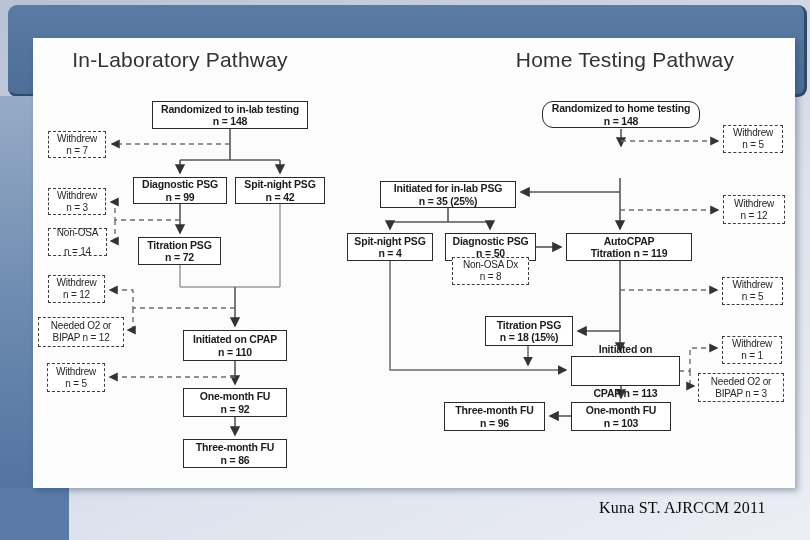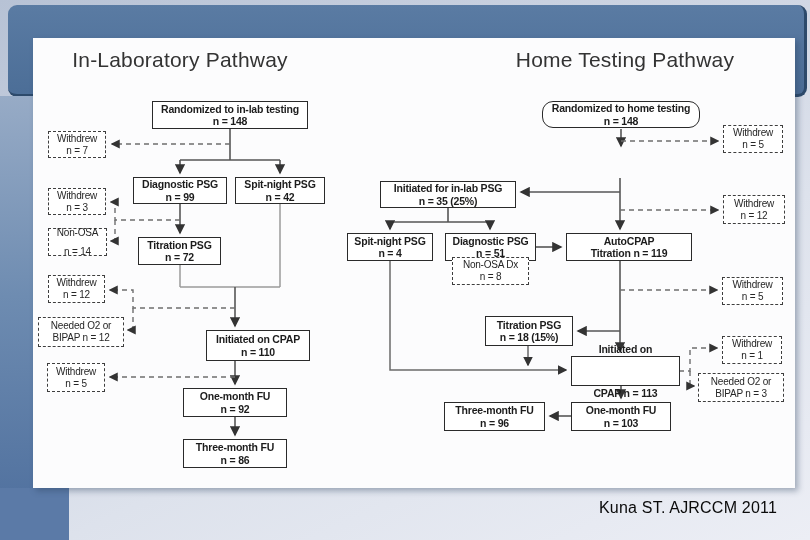--- a/index.html
+++ b/index.html
@@ -38,21 +38,21 @@
     position:absolute; z-index:4; background:#fff;
     display:flex; flex-direction:column; align-items:center; justify-content:center;
     text-align:center; white-space:nowrap; letter-spacing:-0.2px;
     color:#1c1c1c; box-sizing:border-box;
   }
   .node span { display:block; }
   .solid { border:1.6px solid #2a2a2a; font-weight:700; font-size:10.5px; line-height:12.5px; }
   .dashed { border:1.6px dashed #3e3e3e; font-weight:400; font-size:10px; line-height:12px; color:#262626; }
   .citation {
     position:absolute; left:599px; top:499px; z-index:2;
-    font-size:16px; font-weight:400; color:#0a0a0a; letter-spacing:0.2px;
+    font-size:16px; font-weight:400; color:#0a0a0a; letter-spacing:0.2px;font-family:Liberation Serif, serif;
   }
 </style>
 </head>
 <body>
 
 <div class="page">
 
   <div class="accent-band"></div>
   <div class="left-bar"></div>
   <div class="corner-square"></div>
@@ -135,21 +135,21 @@
     <span>n = 72</span>
   </div>
   <div class="node dashed" style="left:48px;top:275px;width:57px;height:28px;">
     <span>Withdrew</span>
     <span>n = 12</span>
   </div>
   <div class="node dashed" style="left:38px;top:317px;width:86px;height:30px;">
     <span>Needed O2 or</span>
     <span>BIPAP  n = 12</span>
   </div>
-  <div class="node solid" style="left:183px;top:330px;width:104px;height:31px;margin-left:23px;">
+  <div class="node solid" style="left:183px;top:330px;width:104px;height:31px;">
     <span>Initiated on CPAP</span>
     <span>n = 110</span>
   </div>
   <div class="node dashed" style="left:47px;top:363px;width:58px;height:29px;">
     <span>Withdrew</span>
     <span>n = 5</span>
   </div>
   <div class="node solid" style="left:183px;top:388px;width:104px;height:29px;">
     <span>One-month FU</span>
     <span>n = 92</span>
@@ -174,21 +174,21 @@
   <div class="node dashed" style="left:723px;top:195px;width:62px;height:29px;">
     <span>Withdrew</span>
     <span>n = 12</span>
   </div>
   <div class="node solid" style="left:347px;top:233px;width:86px;height:28px;">
     <span>Spit-night PSG</span>
     <span>n = 4</span>
   </div>
   <div class="node solid" style="left:445px;top:233px;width:91px;height:28px;">
     <span>Diagnostic PSG</span>
-    <span>n = 51</span>
+    <span>n = 50</span>
   </div>
   <div class="node solid" style="left:566px;top:233px;width:126px;height:28px;">
     <span>AutoCPAP</span>
     <span>Titration n = 119</span>
   </div>
   <div class="node dashed" style="left:452px;top:257px;width:77px;height:28px;">
     <span>Non-OSA Dx</span>
     <span>n = 8</span>
   </div>
   <div class="node dashed" style="left:722px;top:277px;width:61px;height:28px;">

